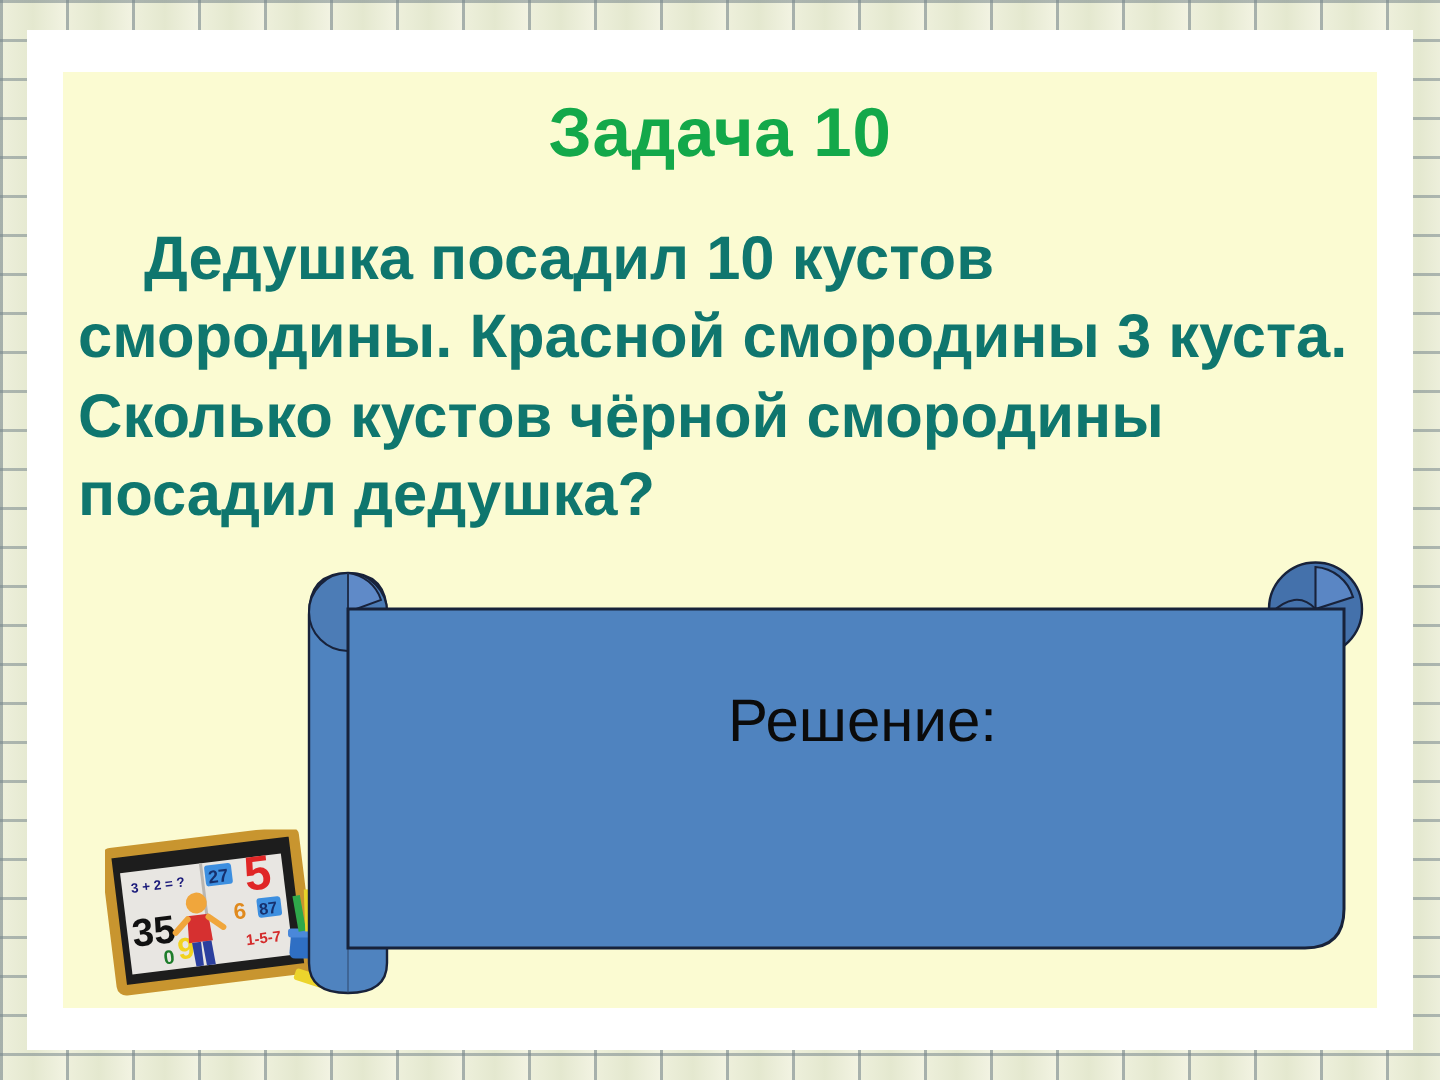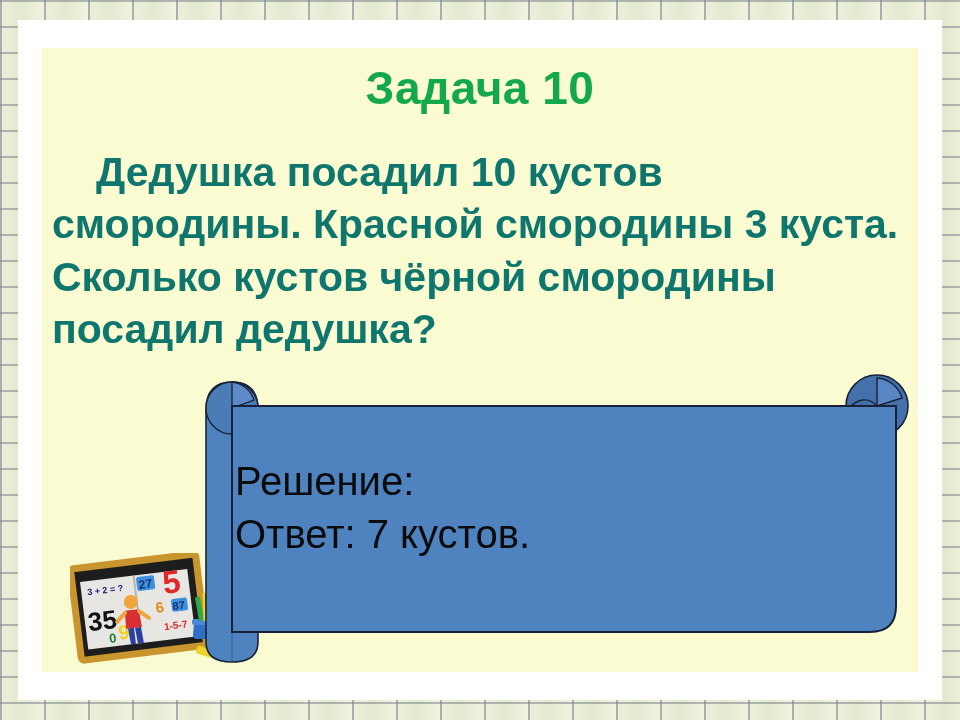--- a/index.html
+++ b/index.html
@@ -115,21 +115,21 @@
     height: 300px;
     pointer-events: none;
   }
   #scroll svg { display: block; }
 
   #scroll-text {
     position: absolute;
     left: 235px;
     top: 455px;
     width: 680px;
-    text-align: left;
+    text-align: center;
     color: #0b0b0b;
     font-size: 40px;
     line-height: 1.33;
     font-weight: normal;
   }
   #scroll-text .ln { display: block; white-space: nowrap; }
 </style>
 </head>
 <body>
 
@@ -205,16 +205,15 @@
         <path d="M52 38 L52 12 A26 26 0 0 1 74 30 Z" fill="#5f8ac8" stroke="#18223a" stroke-width="1.3"></path>
         <line x1="52" y1="12" x2="52" y2="292" stroke="#2b4266" stroke-width="1.1" opacity="0.55"></line>
       </g>
 
       <path d="M52 36 L716 36 L716 236 Q716 262 690 262 L52 262 Z" fill="#4f83bf" stroke="#17223a" stroke-width="2"></path>
     </svg>
   </div>
 
   <div id="scroll-text">
     <span class="ln">Решение:</span>
-    <span class="ln">Ответ: 7 кустов.</span>
   </div>
 
 </div>
 
 </body></html>

